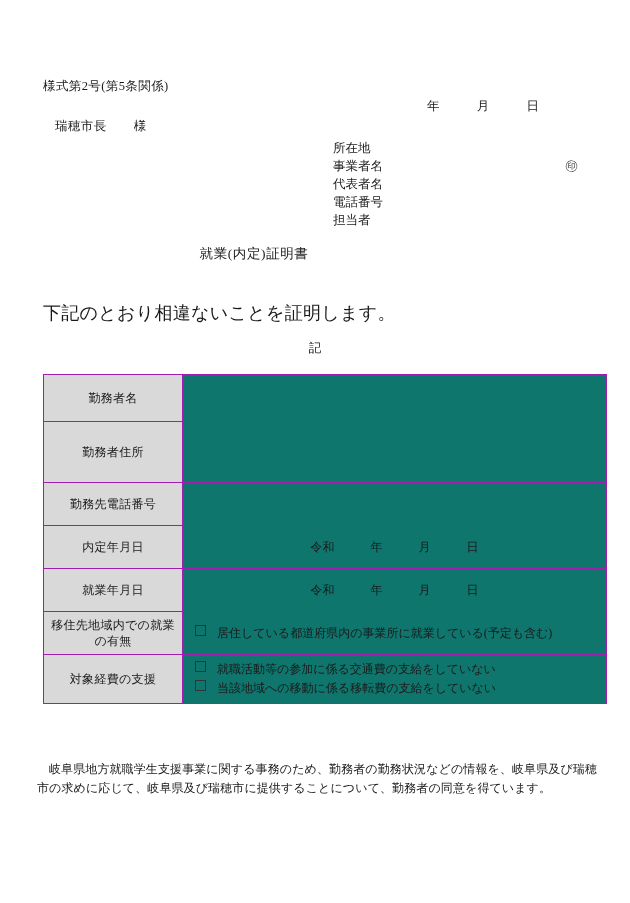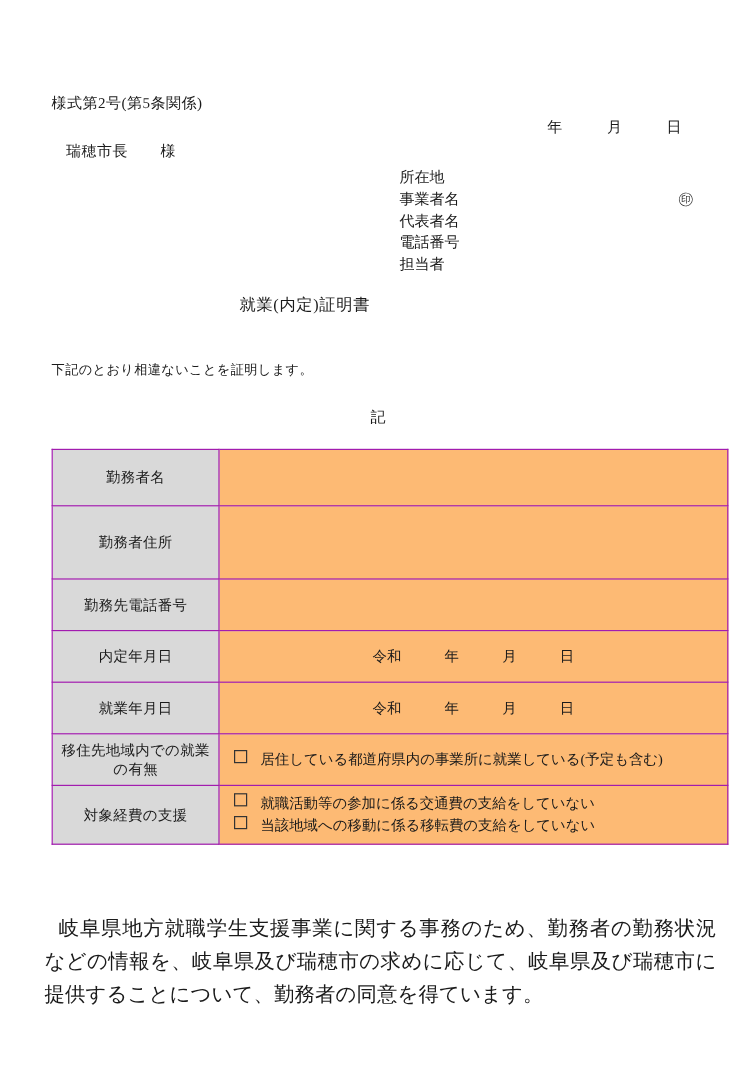--- a/index.html
+++ b/index.html
@@ -29,21 +29,21 @@
     position: absolute;
     left: 43px;
     top: 78px;
     font-size: 12.5px;
     letter-spacing: 0.4px;
     white-space: nowrap;
   }
 
   .date-line {
     position: absolute;
-    left: 456px;
+    left: 427px;
     top: 98px;
     font-size: 12.5px;
     white-space: nowrap;
   }
   .date-line span { display: inline-block; }
   .date-line .sep { width: 31px; }
 
   .addressee {
     position: absolute;
     left: 55px;
@@ -84,21 +84,21 @@
     text-align: center;
     font-size: 13.5px;
     letter-spacing: 0.6px;
   }
 
   
   .statement {
     position: absolute;
     left: 43px;
     top: 301px;
-    font-size: 11px;
+    font-size: 18px;
     letter-spacing: 0.3px;
     white-space: nowrap;
     text-align: right;
   }
 
   .ki-mark {
     position: absolute;
     left: 0;
     top: 340px;
     width: 630px;
@@ -124,21 +124,21 @@
   .form-table td.label {
     width: 130px;
     background: #d9d9d9;
     text-align: center;
     letter-spacing: 0.3px;
     line-height: 1.35;
     padding: 2px 4px;
   }
   .form-table td.value {
     width: 411px;
-    background: #fdba74;
+    background: #0f766e;
     padding: 2px 6px;
   }
   .value-center {
     text-align: center;
     white-space: nowrap;
   }
   .value-center .sep { display: inline-block; width: 30px; }
 
   .check-list {
     padding-left: 6px;
@@ -155,21 +155,21 @@
     margin-right: 11px;
     vertical-align: 1px;
   }
 
   
   .footer-note {
     position: absolute;
     left: 37px;
     top: 760px;
     width: 560px;
-    font-size: 17px;
+    font-size: 12px;
     line-height: 1.62;
     text-indent: 12px;
     letter-spacing: 0.1px;
     text-align: justify;
   }
 </style>
 </head>
 <body>
 
 <div class="page">

